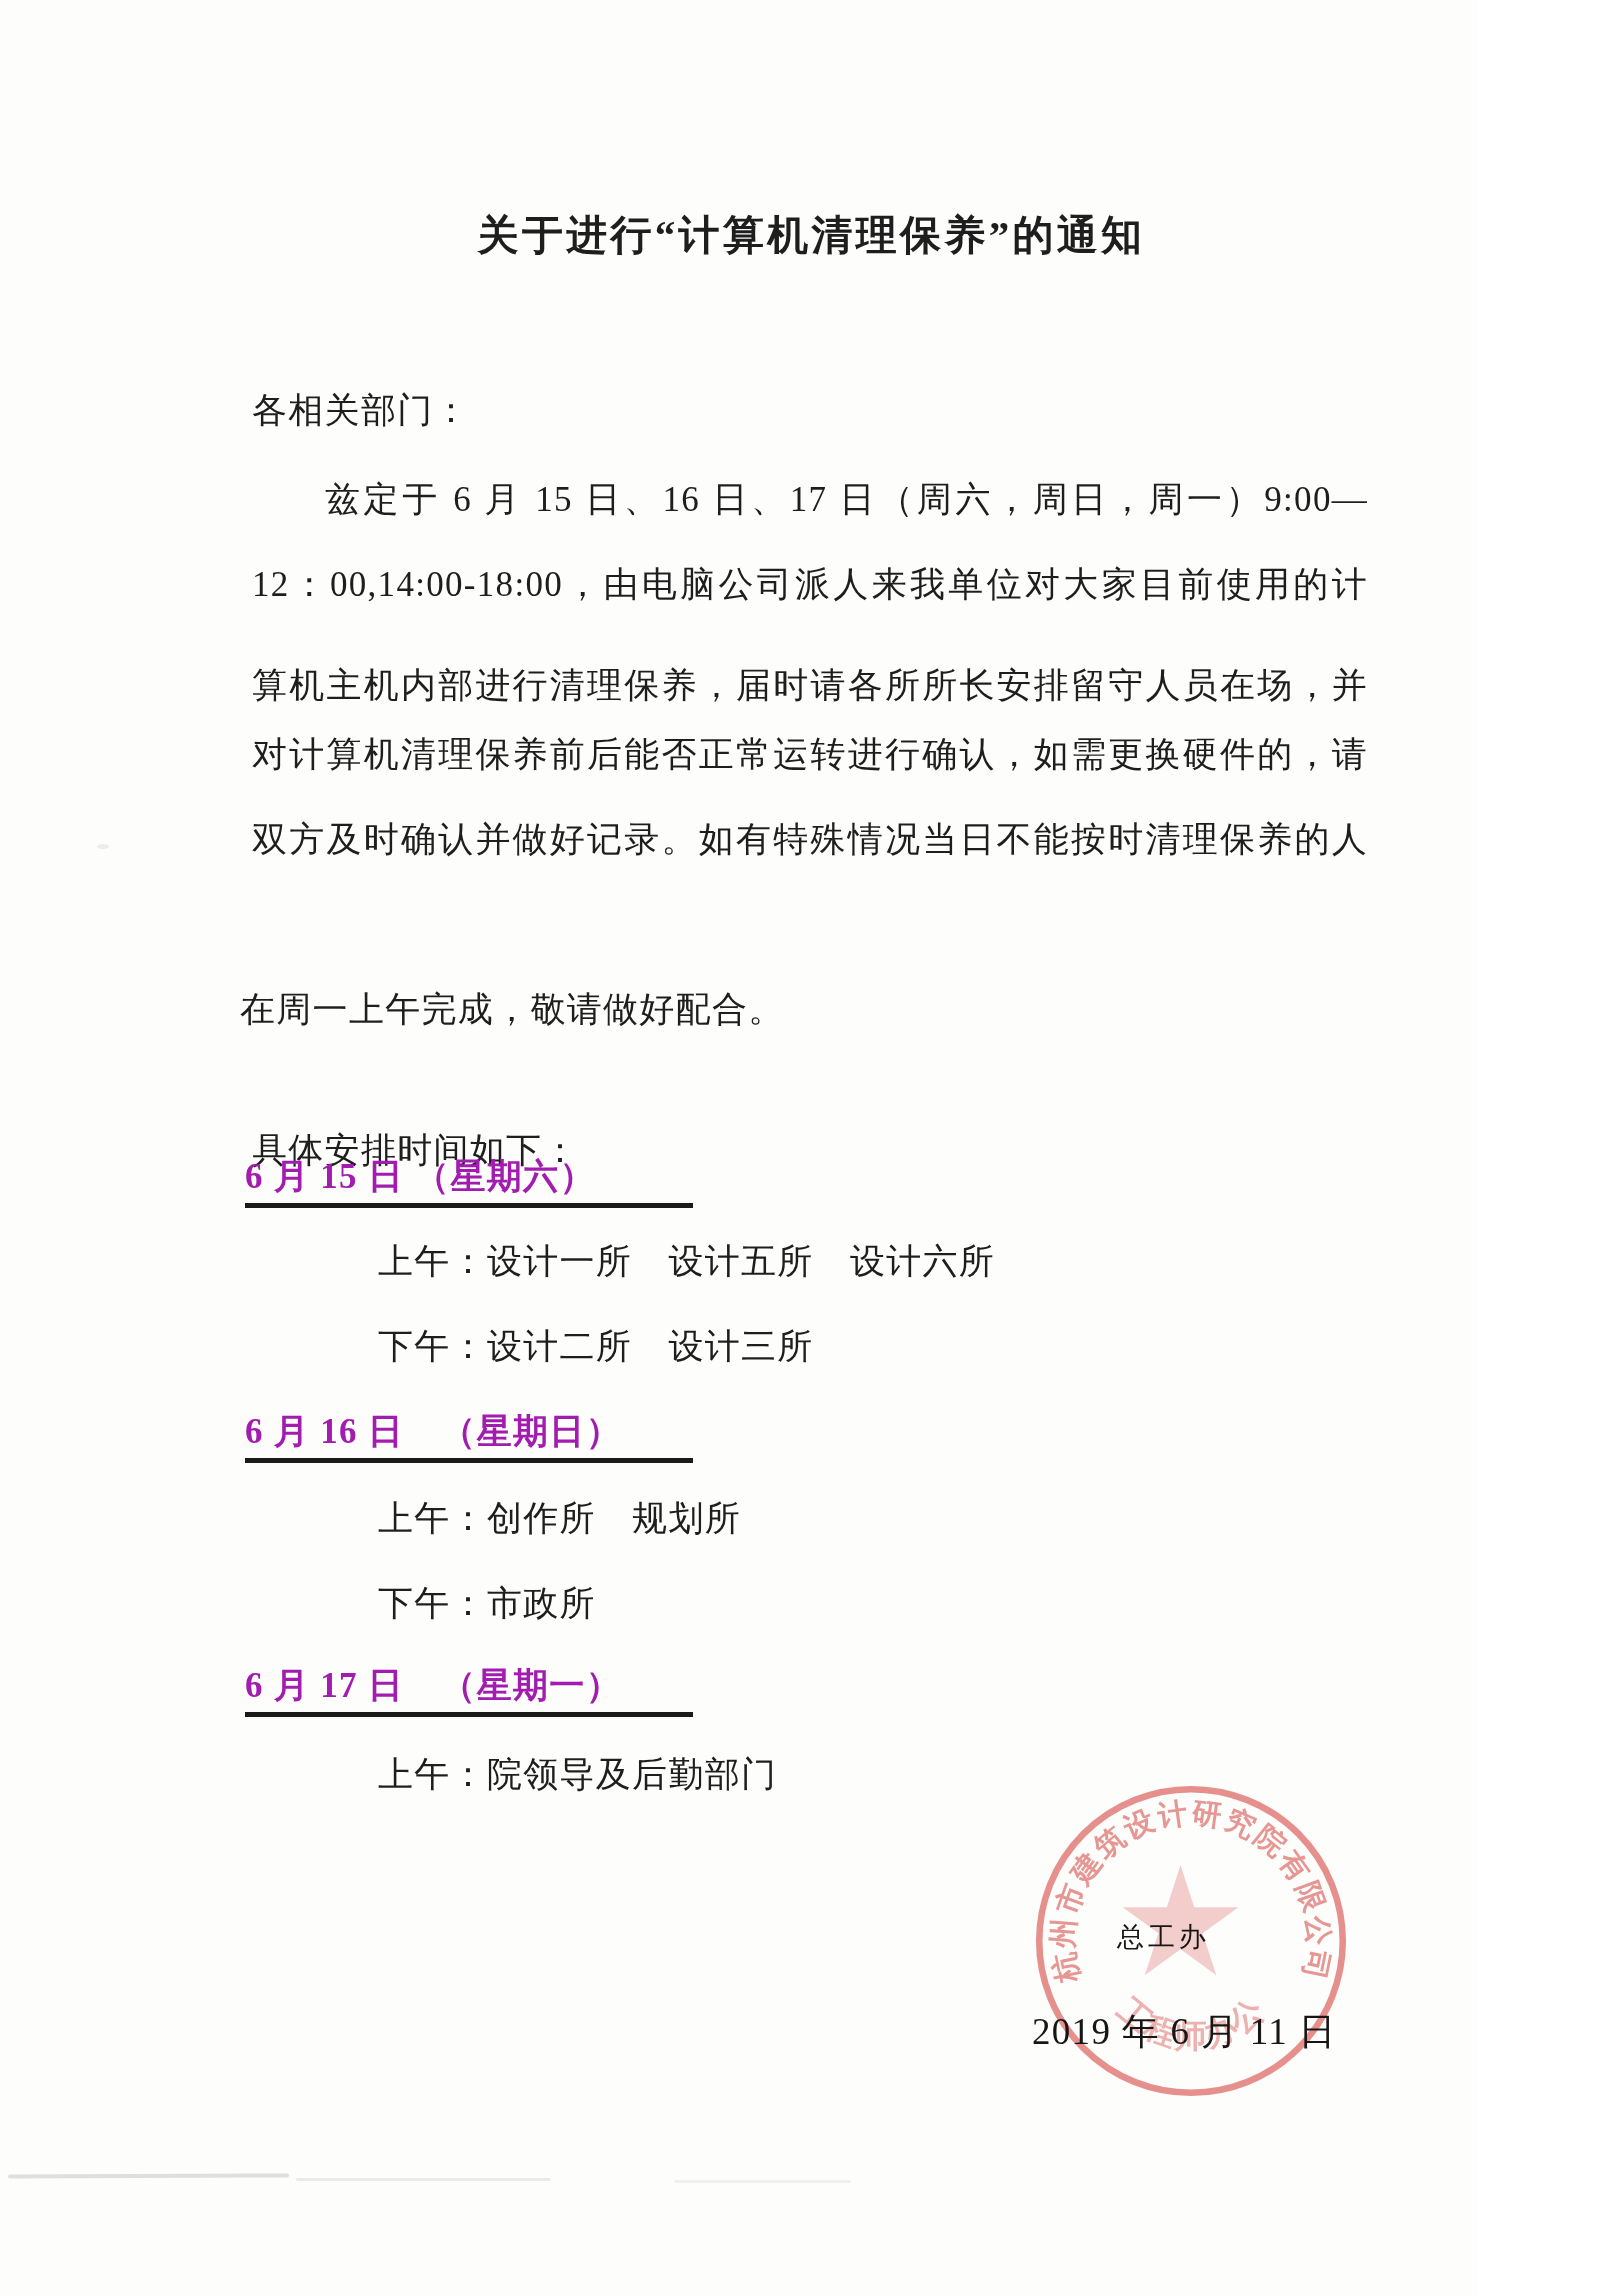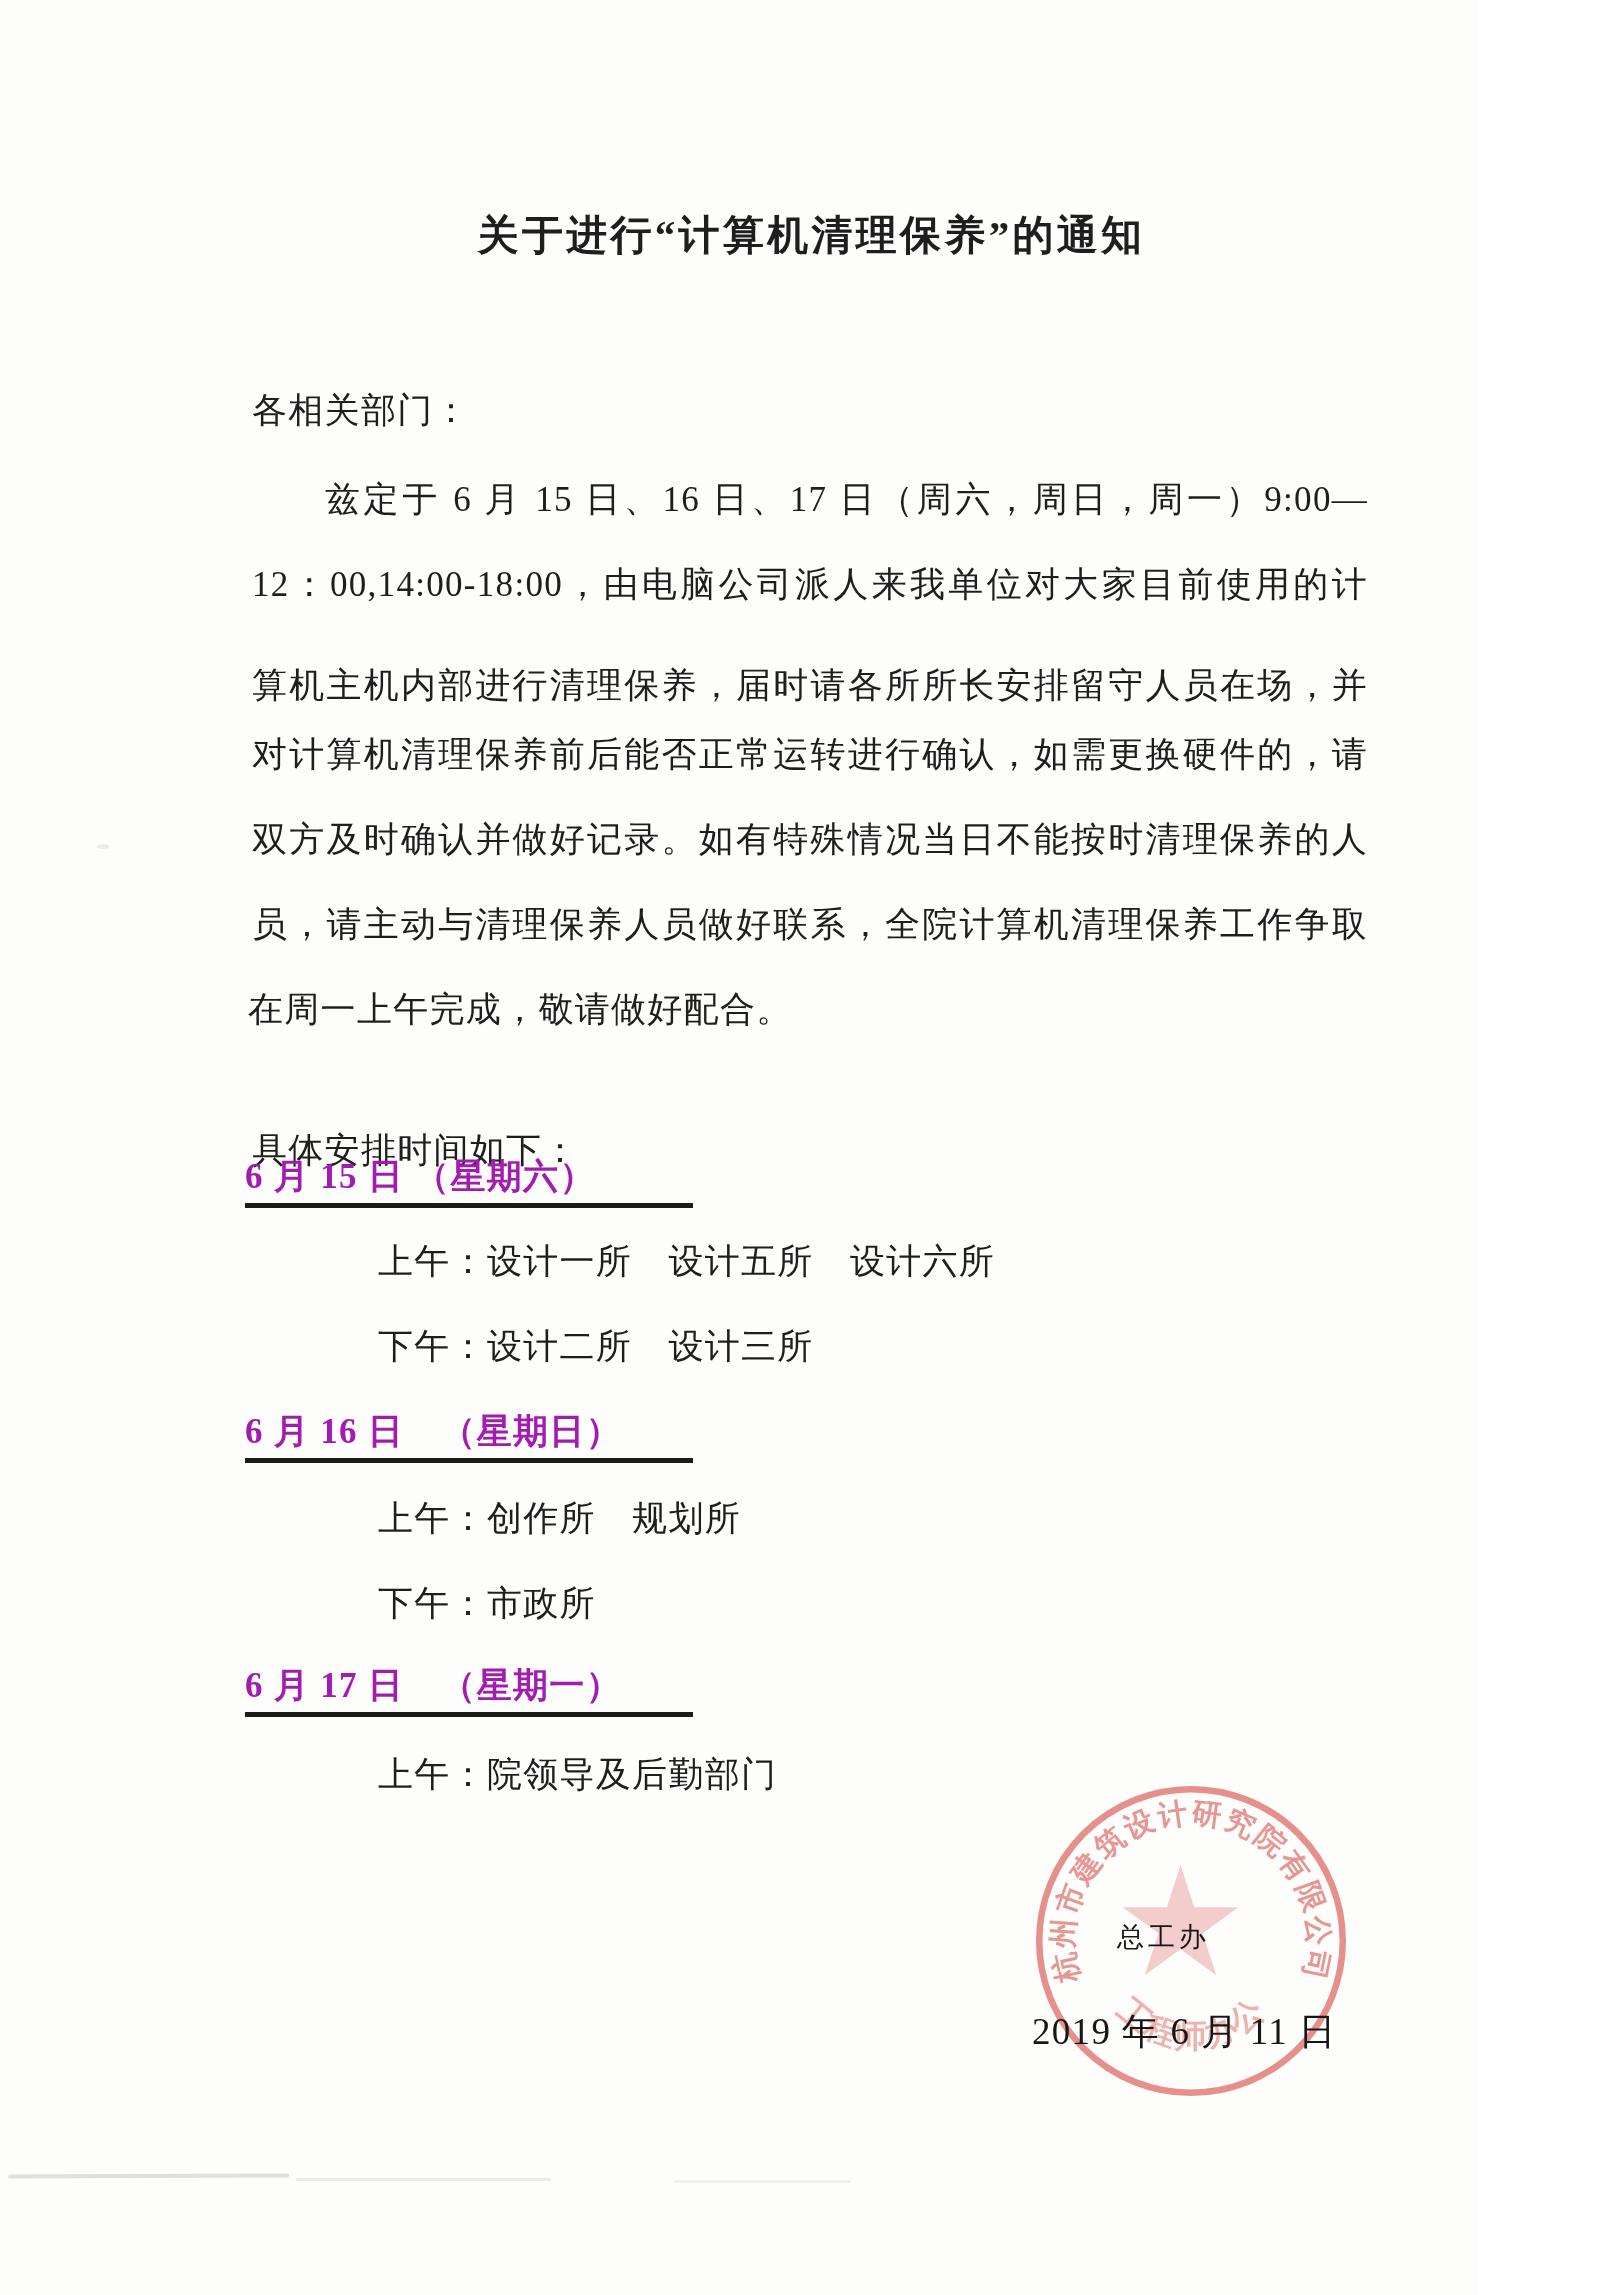--- a/index.html
+++ b/index.html
@@ -95,22 +95,21 @@
 
   <div class="txt title">关于进行“计算机清理保养”的通知</div>
 
   <div class="txt" style="left:252px;top:391px;">各相关部门：</div>
 
   <div class="txt just-indent" style="top:480px;">兹定于 6 月 15 日、16 日、17 日（周六，周日，周一）9:00—</div>
   <div class="txt just" style="top:565px;">12：00,14:00-18:00，由电脑公司派人来我单位对大家目前使用的计</div>
   <div class="txt just" style="top:666px;">算机主机内部进行清理保养，届时请各所所长安排留守人员在场，并</div>
   <div class="txt just" style="top:735px;">对计算机清理保养前后能否正常运转进行确认，如需更换硬件的，请</div>
   <div class="txt just" style="top:820px;">双方及时确认并做好记录。如有特殊情况当日不能按时清理保养的人</div>
-  <div class="txt just" style="top:905px;">员，请主动与清理保养人员做好联系，全院计算机清理保养工作争取</div>
-  <div class="txt" style="left:248px;top:990px;">在周一上午完成，敬请做好配合。</div>
+  <div class="txt" style="left:240px;top:990px;">在周一上午完成，敬请做好配合。</div>
 
   <div class="txt" style="left:252px;top:1131px;">具体安排时间如下：</div>
 
   <div class="sec-head" style="top:1159px;">6 月 15 日 （星期六）</div>
   <div class="txt sched" style="top:1242px;">上午：设计一所　设计五所　设计六所</div>
   <div class="txt sched" style="top:1327px;">下午：设计二所　设计三所</div>
 
   <div class="sec-head" style="top:1414px;">6 月 16 日　（星期日）</div>
   <div class="txt sched" style="top:1499px;">上午：创作所　规划所</div>
   <div class="txt sched" style="top:1584px;">下午：市政所</div>

